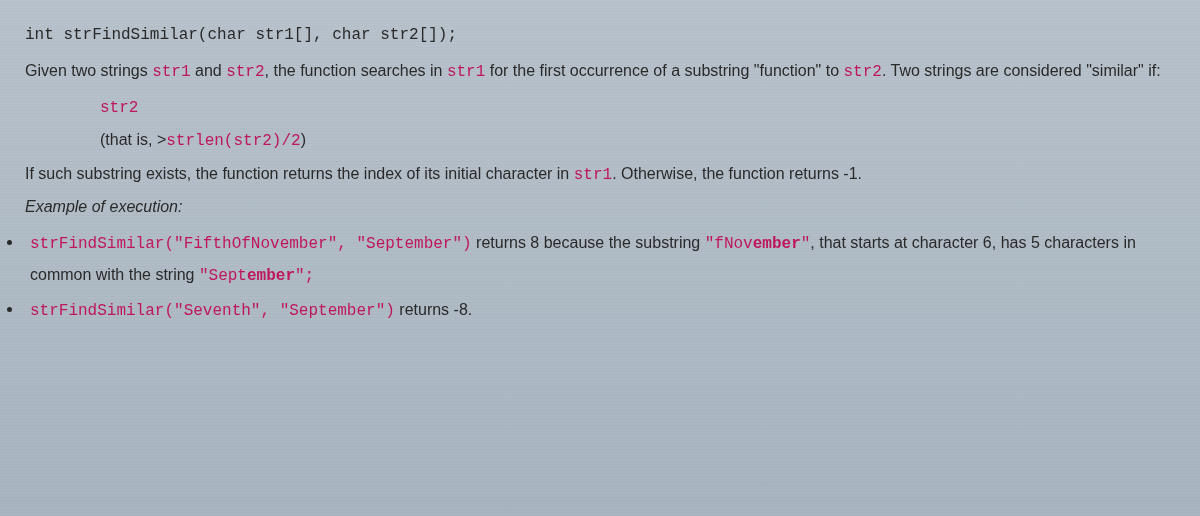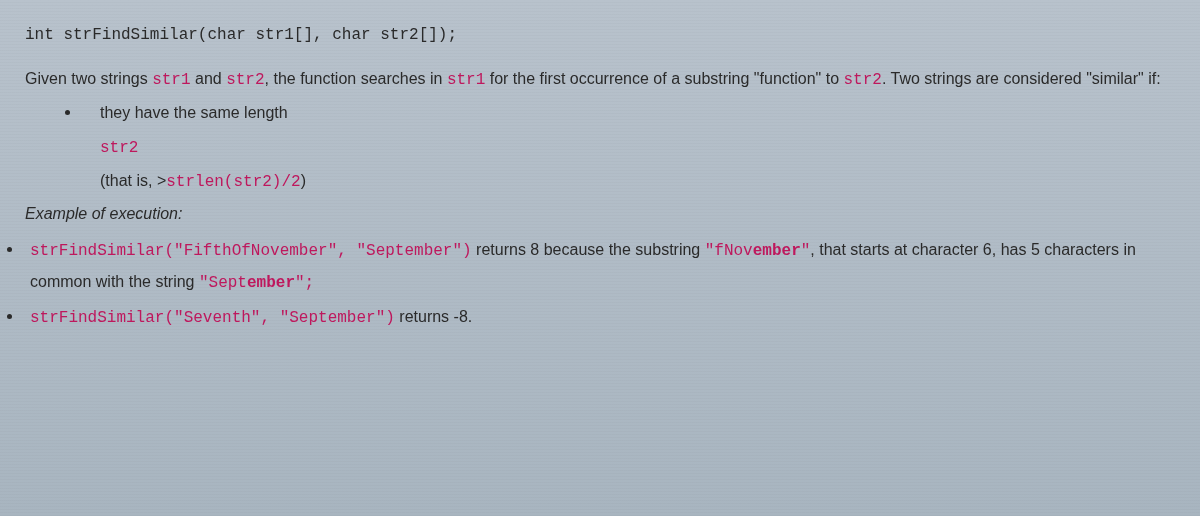--- a/index.html
+++ b/index.html
@@ -30,21 +30,21 @@
       line-height: 1.9;
     }
     .code {
       font-family: "Courier New", Courier, monospace;
       color: #be185d;
     }
     .heading {
       margin-bottom: 4px;
     }
     .proto {
-      margin-bottom: 14px;
+      margin-bottom: 6px;
       font-family: "Courier New", Courier, monospace;
     }
     .para {
       margin-bottom: 2px;
     }
     .bullets-outer {
       margin-left: 40px;
       margin-top: 2px;
       margin-bottom: 4px;
     }
@@ -103,34 +103,33 @@
 <div class="content">
 
 
   <div class="proto">int strFindSimilar(char str1[], char str2[]);</div>
 
   <div class="para">
     <span>Given two strings </span><span class="code">str1</span><span> and </span><span class="code">str2</span><span>, the function searches in </span><span class="code">str1</span><span> for the first occurrence of a substring "function" to </span><span class="code">str2</span><span>. Two strings are considered "similar" if:</span>
   </div>
 
   <div class="bullets-outer">
-    <div class="bullet-row">
-      <div class="bullet-dot"></div>
-      <div class="bullet-text">they have the same length</div>
-    </div>
   </div>
 
   <div class="indent-sub">
     <span class="code">str2</span>
   </div>
 
   <div class="indent-sub">
     <span>(that is, &gt;</span><span class="code">strlen(str2)/2</span><span>)</span>
   </div>
 
+  <div class="para">
+    <span>If such substring exists, the function returns the index of its initial character in </span><span class="code">str1</span><span>. Otherwise, the function returns -1.</span>
+  </div>
 
   <div class="para italic">Example of execution:</div>
 
   <div class="outer-bullets">
     <div class="outer-bullet-row">
       <div class="outer-dot"></div>
       <div class="outer-text">
         <span class="code">strFindSimilar("FifthOfNovember", "September")</span><span> returns 8 because the substring </span><span class="code"><span>"fNov</span><span class="bold">ember</span><span>"</span></span><span>, that starts at character 6, has 5 characters in common with the string </span><span class="code"><span>"Sept</span><span class="bold">ember</span><span>";</span></span>
       </div>
     </div>

